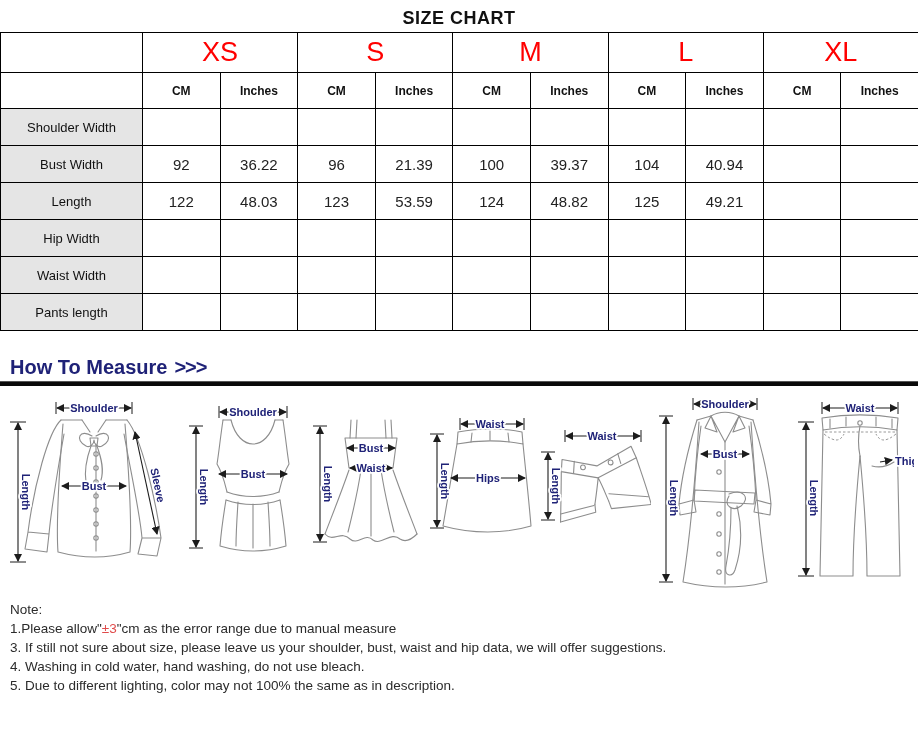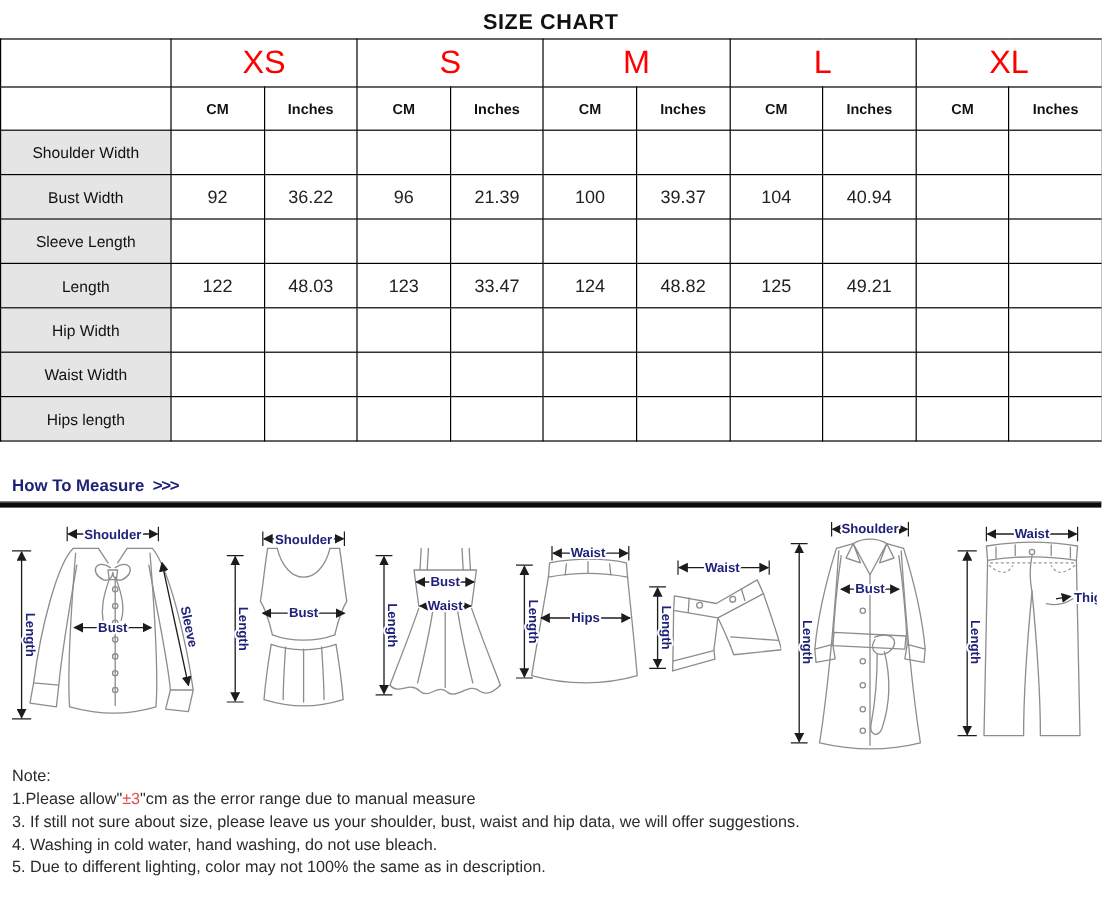--- a/index.html
+++ b/index.html
@@ -40,21 +40,21 @@
   td.sh { background: #d8dde6; }
   tr.size-row td { height: 40px; font-size: 27px; color: #ff0000; font-weight: 500; }
   tr.size-row td.lbl-col { background: #fff; }
   tr.unit-row td { height: 36px; font-size: 12px; font-weight: bold; color: #111; }
   tr.data-row td { height: 37px; font-size: 15px; color: #222; }
   tr.data-row td.lbl-col { font-size: 13px; color: #111; background: #e5e5e5; }
 
   
   .measure-head {
     margin: 24px 0 0 10px;
-    font-size: 14px;
+    font-size: 20px;
     font-weight: bold;
     color: #1f2277;
     height: 24px;
     display: flex;
     align-items: center;
     gap: 7px;
   }
   .measure-head .chevrons { letter-spacing: -1px; font-weight: 800; }
   .rule {
     width: 918px; height: 5px;
@@ -172,38 +172,25 @@
         <td>96</td>
         <td>21.39</td>
         <td class="sh">100</td>
         <td class="sh">39.37</td>
         <td>104</td>
         <td>40.94</td>
         <td class="sh"></td>
         <td class="sh"></td>
       </tr>
       <tr class="data-row">
-        <td class="lbl-col">Sleeve Length</td>
-        <td class="sh"></td>
-        <td class="sh"></td>
-        <td></td>
-        <td></td>
-        <td class="sh"></td>
-        <td class="sh"></td>
-        <td></td>
-        <td></td>
-        <td class="sh"></td>
-        <td class="sh"></td>
-      </tr>
-      <tr class="data-row">
         <td class="lbl-col">Length</td>
         <td class="sh">122</td>
         <td class="sh">48.03</td>
         <td>123</td>
-        <td>33.47</td>
+        <td>53.59</td>
         <td class="sh">124</td>
         <td class="sh">48.82</td>
         <td>125</td>
         <td>49.21</td>
         <td class="sh"></td>
         <td class="sh"></td>
       </tr>
       <tr class="data-row">
         <td class="lbl-col">Hip Width</td>
         <td class="sh"></td>
@@ -224,21 +211,21 @@
         <td></td>
         <td></td>
         <td class="sh"></td>
         <td class="sh"></td>
         <td></td>
         <td></td>
         <td class="sh"></td>
         <td class="sh"></td>
       </tr>
       <tr class="data-row">
-        <td class="lbl-col">Hips length</td>
+        <td class="lbl-col">Pants length</td>
         <td class="sh"></td>
         <td class="sh"></td>
         <td></td>
         <td></td>
         <td class="sh"></td>
         <td class="sh"></td>
         <td></td>
         <td></td>
         <td class="sh"></td>
         <td class="sh"></td>

